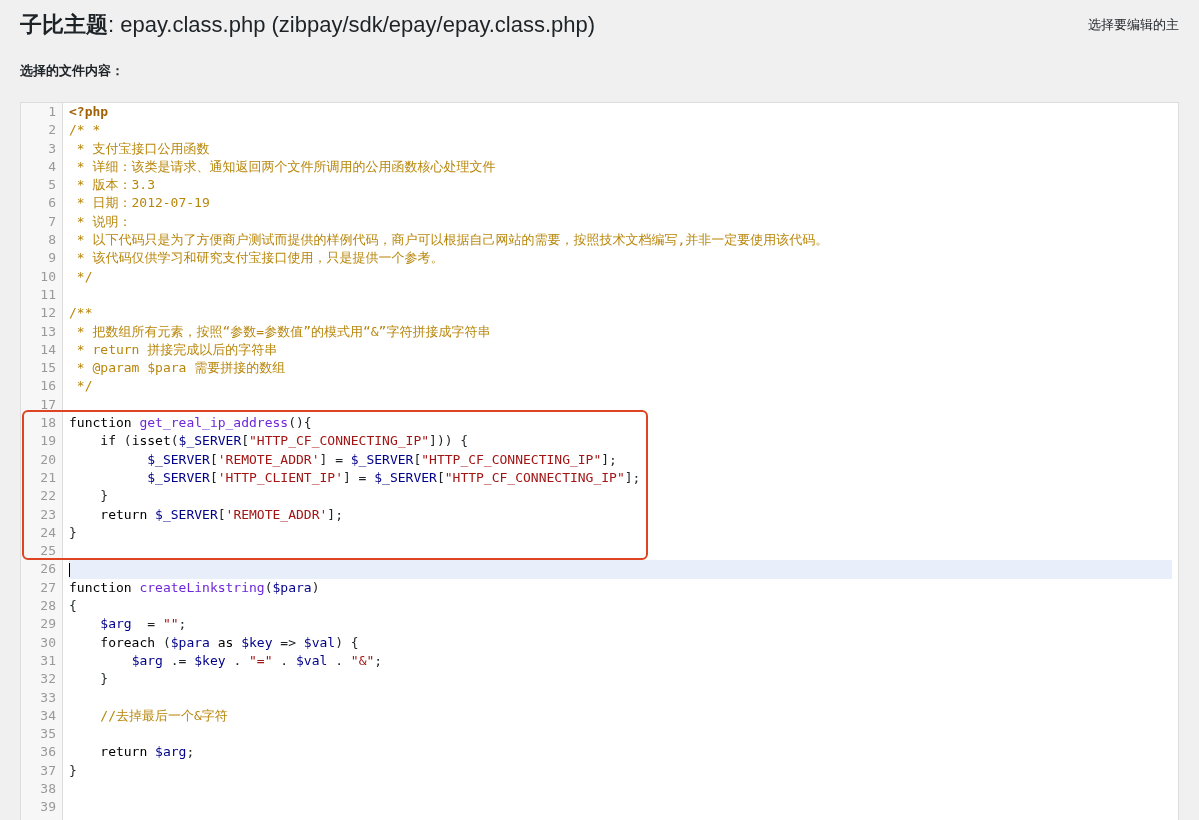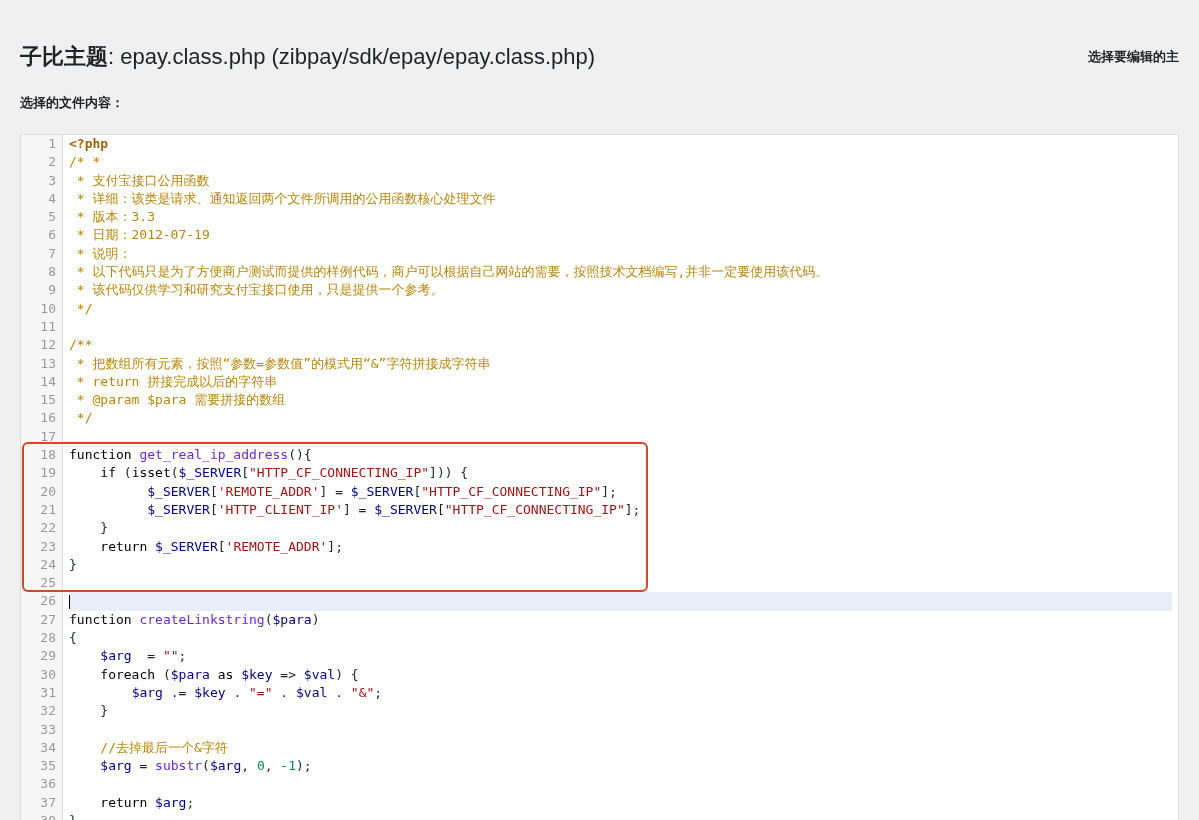--- a/index.html
+++ b/index.html
@@ -1,21 +1,21 @@
 <!DOCTYPE html>
 <html><head>
   <meta charset="utf-8">
   <style>
     * { margin:0; padding:0; box-sizing:border-box; }
     body { font-family:-apple-system,BlinkMacSystemFont,"Segoe UI",Helvetica,Arial,sans-serif; background:#f0f0f1; color:#1d2327; }
     .hdr { padding:10px 20px 8px; }
-    .title-row { display:flex; justify-content:space-between; align-items:center;margin-top:32px; }
+    .title-row { display:flex; justify-content:space-between; align-items:center; }
     .title-row h1 { font-size:22px; font-weight:400; color:#1d2327; }
     .title-row h1 b { font-weight:600; }
-    .sel-theme { font-size:13px; font-weight:700; color:#1d2327; }
+    .sel-theme { font-size:13px; font-weight:400; color:#1d2327; }
     .content-label { font-size:13px; font-weight:600; margin-top:22px; }
     .editor { margin:14px 20px 0 20px; background:#fff; border:1px solid #ddd; position:relative; font-family:Consolas,Monaco,monospace; font-size:13px; line-height:18.3px; }
     .gutter { position:absolute; left:0; top:0; bottom:0; width:42px; border-right:1px solid #ddd; background:#f7f7f7; text-align:right; color:#999; user-select:none; }
     .gutter div { padding-right:6px; height:18.3px; }
     .code { margin-left:42px; padding:0 6px; }
     .code .ln { height:18.3px; white-space:pre; }
     .code .ln.active { background:#e8effa; box-shadow:inset -1px 0 #e8effa,inset 1px 0 #e8effa; }
     .box { position:absolute; border:2px solid #d42; border-radius:6px; pointer-events:none; }
     .k-tag{color:#a16207;font-weight:bold;} .k-cmt{color:#b8860b;} .k-key{color:#000000;} .k-fn{color:#6d28d9;margin-top:12px;} .k-var{color:#00008b;} .k-str{color:#a31515;} .k-num{color:#098658;}
     .cursor{display:inline-block;width:1px;height:14px;background:#000;vertical-align:middle;}
@@ -102,21 +102,20 @@
       <div class="ln"><span></span></div>
       <div class="ln active"><span></span><span class="cursor"></span></div>
       <div class="ln"><span class="k-key">function</span><span> </span><span class="k-fn">createLinkstring</span><span>(</span><span class="k-var">$para</span><span>)</span></div>
       <div class="ln"><span>{</span></div>
       <div class="ln"><span>    </span><span class="k-var">$arg</span><span>  = </span><span class="k-str">""</span><span>;</span></div>
       <div class="ln"><span>    </span><span class="k-key">foreach</span><span> (</span><span class="k-var">$para</span><span> </span><span class="k-key">as</span><span> </span><span class="k-var">$key</span><span> =&gt; </span><span class="k-var">$val</span><span>) {</span></div>
       <div class="ln"><span>        </span><span class="k-var">$arg</span><span> .= </span><span class="k-var">$key</span><span> . </span><span class="k-str">"="</span><span> . </span><span class="k-var">$val</span><span> . </span><span class="k-str">"&amp;"</span><span>;</span></div>
       <div class="ln"><span>    }</span></div>
       <div class="ln"><span></span></div>
       <div class="ln"><span>    </span><span class="k-cmt">//去掉最后一个&amp;字符</span></div>
-      <div class="ln"><span>    </span><span class="k-var">$arg</span><span> = </span><span class="k-fn">substr</span><span>(</span><span class="k-var">$arg</span><span>, </span><span class="k-num">0</span><span>, </span><span class="k-num">-1</span><span>);</span></div>
       <div class="ln"><span></span></div>
       <div class="ln"><span>    </span><span class="k-key">return</span><span> </span><span class="k-var">$arg</span><span>;</span></div>
       <div class="ln"><span>}</span></div>
       <div class="ln"><span></span></div>
       <div class="ln"><span></span></div>
     </div>
   <div class="box" id="box" style="left: 1px; right: 530px; top: 307.1px; height: 150.4px;"></div>
 </div>
 
 </body></html>

